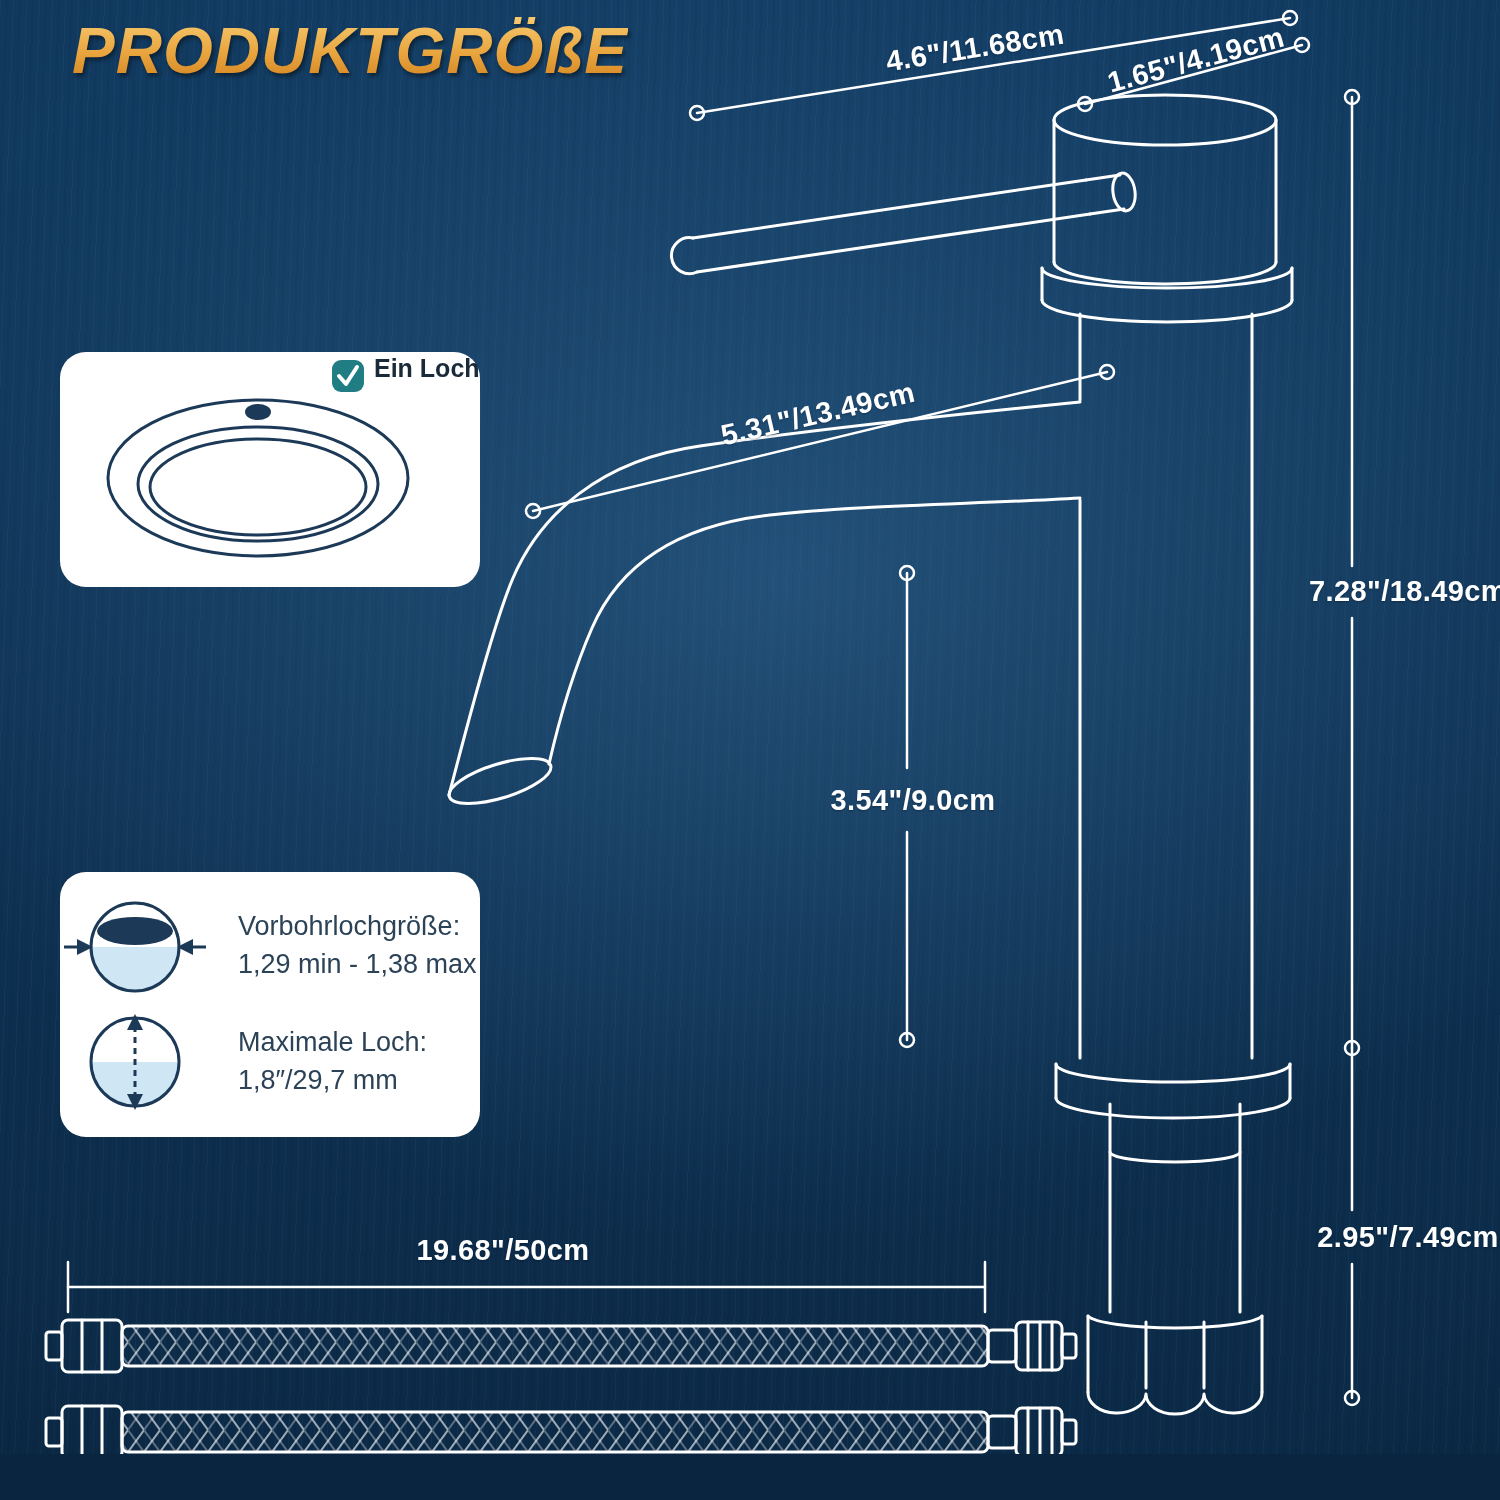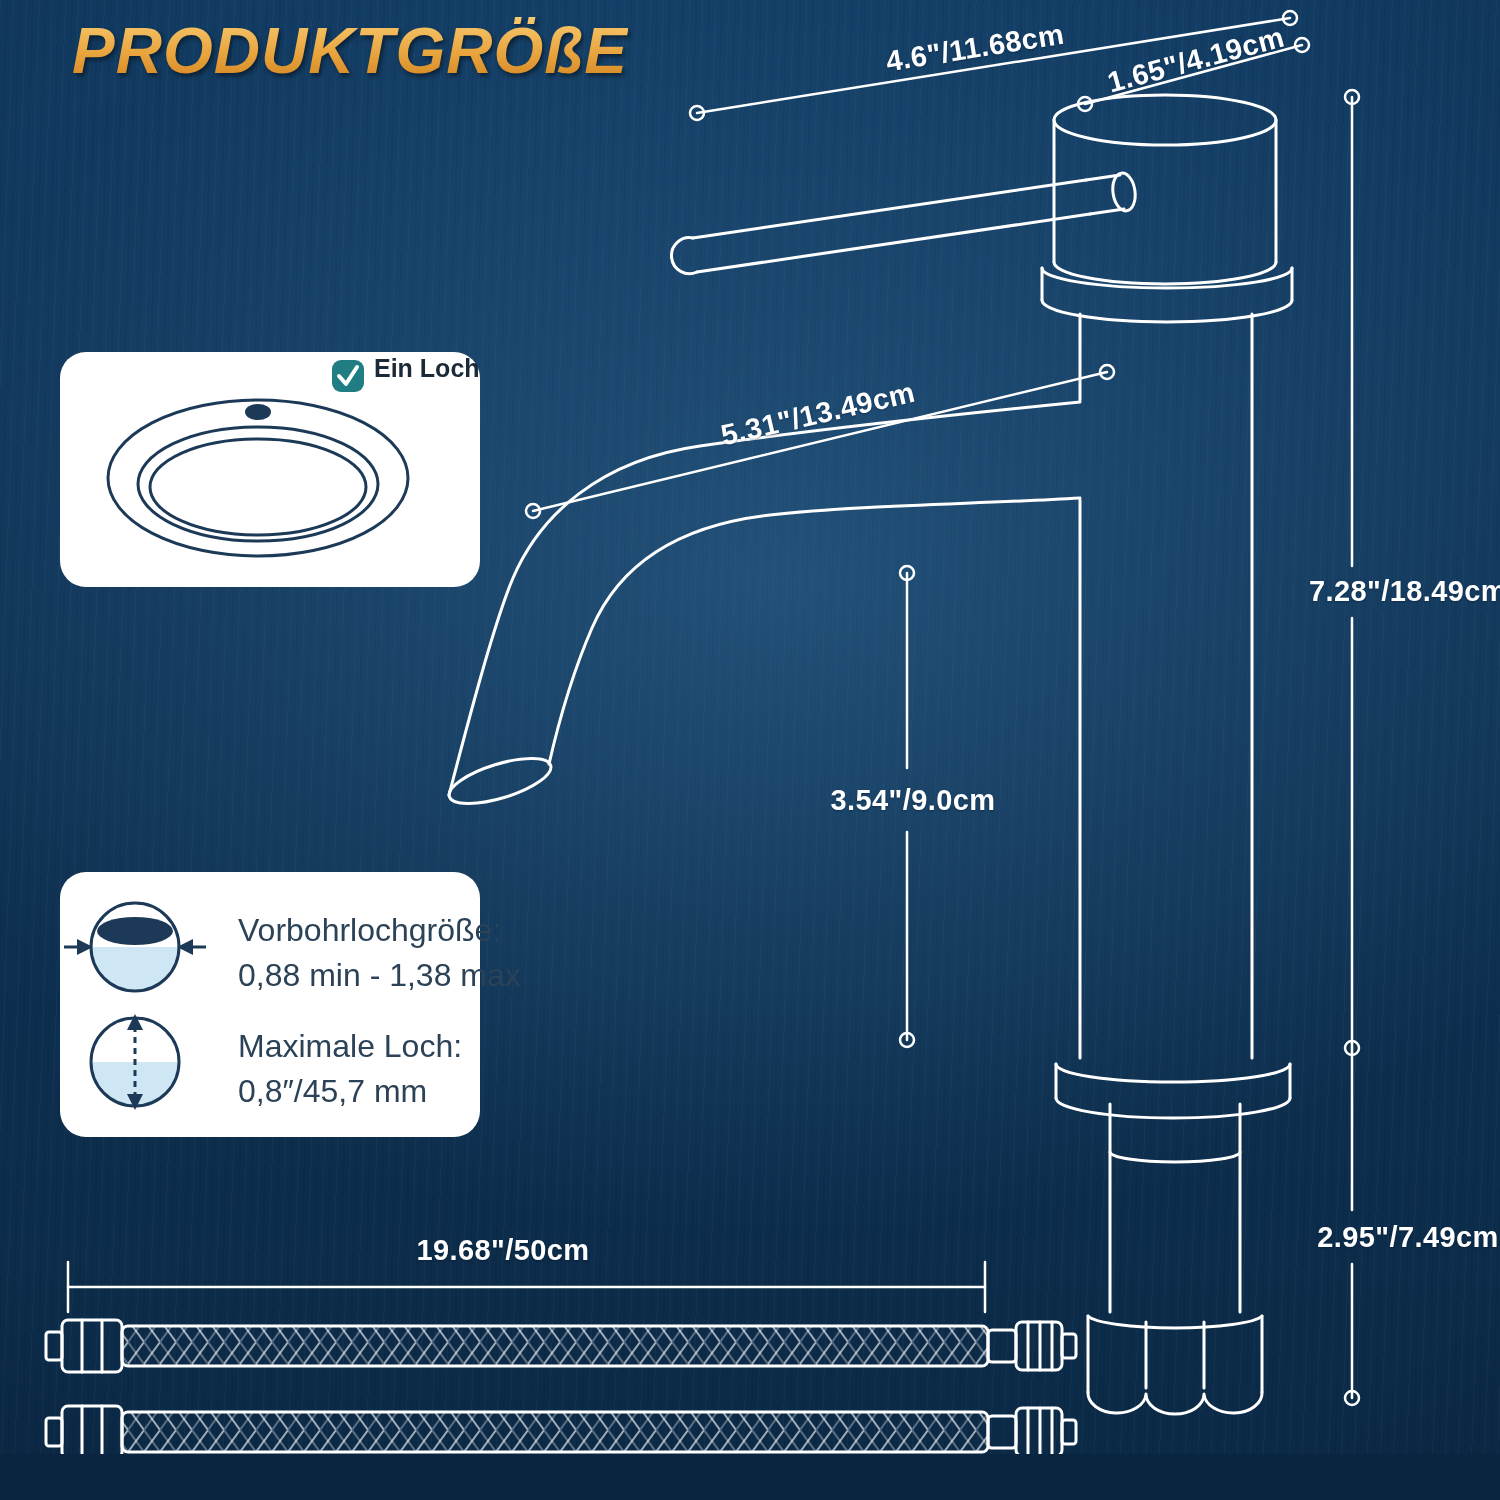--- a/index.html
+++ b/index.html
@@ -23,21 +23,21 @@
   }
   .dim{
     position:absolute;color:#fff;font-size:29px;font-weight:600;letter-spacing:.4px;
     white-space:nowrap;transform:translate(-50%,-50%);
     text-shadow:0 1px 2px rgba(0,20,40,.4);
   }
   .rot-9{transform:translate(-50%,-50%) rotate(-9deg);}
   .rot-13{transform:translate(-50%,-50%) rotate(-13deg);}
   .rot-15{transform:translate(-50%,-50%) rotate(-15deg);}
   .inset-text{
-    position:absolute;color:var(--ink,#2b4257);font-size:32px;font-weight:500;line-height:1.4;
+    position:absolute;color:var(--ink,#2b4257);font-size:27px;font-weight:500;line-height:1.4;
     white-space:nowrap;
   }
   .einloch{
     position:absolute;left:374px;top:354px;color:#1b2a38;font-size:25px;font-weight:600;white-space:nowrap;
   }
 </style>
 </head>
 <body>
 
 <div class="canvas">
@@ -204,20 +204,20 @@
   <div class="dim rot-13" style="left:818px;top:414px;">5.31"/13.49cm</div>
   <div class="dim" style="left:1408px;top:591px;">7.28"/18.49cm</div>
   <div class="dim" style="left:913px;top:800px;">3.54"/9.0cm</div>
   <div class="dim" style="left:1408px;top:1237px;">2.95"/7.49cm</div>
   <div class="dim" style="left:503px;top:1250px;">19.68"/50cm</div>
 
   <div class="einloch">Ein Loch</div>
 
   <div class="inset-text" style="left:238px;top:908px;">
     <div>Vorbohrlochgröße:</div>
-    <div>0,88 min - 1,38 max</div>
+    <div>1,29 min - 1,38 max</div>
   </div>
   <div class="inset-text" style="left:238px;top:1024px;">
     <div>Maximale Loch:</div>
-    <div>0,8″/45,7 mm</div>
+    <div>1,8″/29,7 mm</div>
   </div>
 
 </div>
 
 </body></html>

